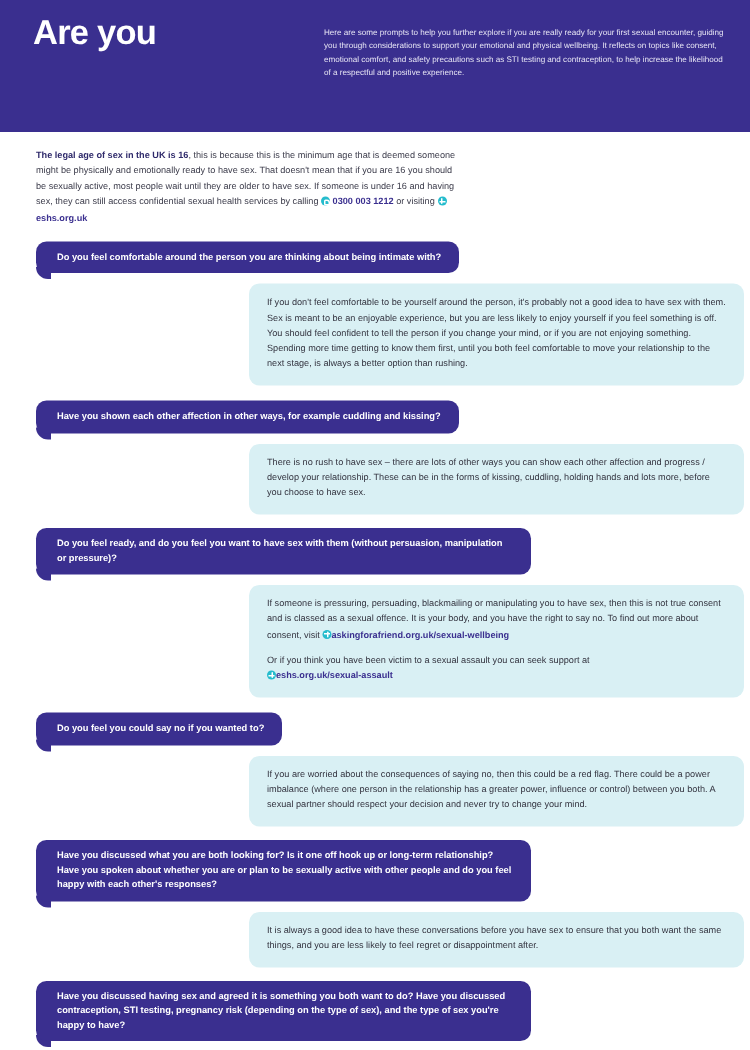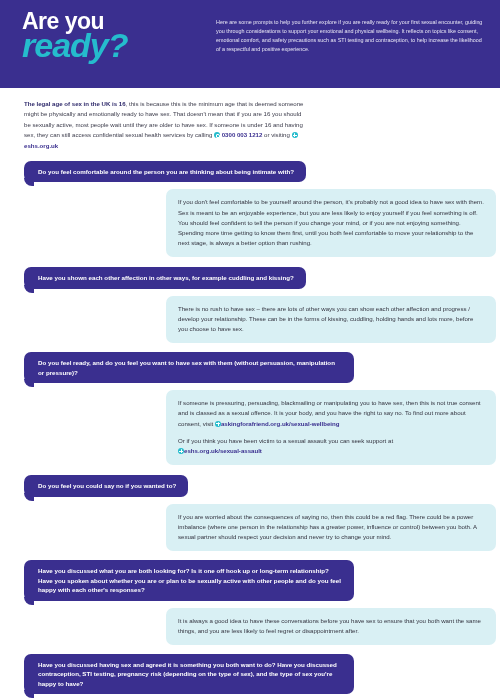--- a/index.html
+++ b/index.html
@@ -248,21 +248,20 @@
   }
 </style>
 </head>
 <body>
 
 <div class="poster">
 
   <div class="header">
     <div class="title-block">
       <div class="title-line1">Are you</div>
-      <div class="title-line2">ready?</div>
     </div>
     <div class="header-intro">Here are some prompts to help you further explore if you are really ready for your first sexual encounter, guiding you through considerations to support your emotional and physical wellbeing. It reflects on topics like consent, emotional comfort, and safety precautions such as STI testing and contraception, to help increase the likelihood of a respectful and positive experience.</div>
   </div>
 
   <div class="legal">
     <b>The legal age of sex in the UK is 16</b><span>, this is because this is the minimum age that is deemed someone might be physically and emotionally ready to have sex. That doesn't mean that if you are 16 you should be sexually active, most people wait until they are older to have sex. If someone is under 16 and having sex, they can still access confidential sexual health services by calling</span>
     <span class="inline-ico phone"></span>
     <span class="tel">0300 003 1212</span>
     <span>or visiting</span>
     <span class="inline-ico globe"></span><span class="linktxt">eshs.org.uk</span>

